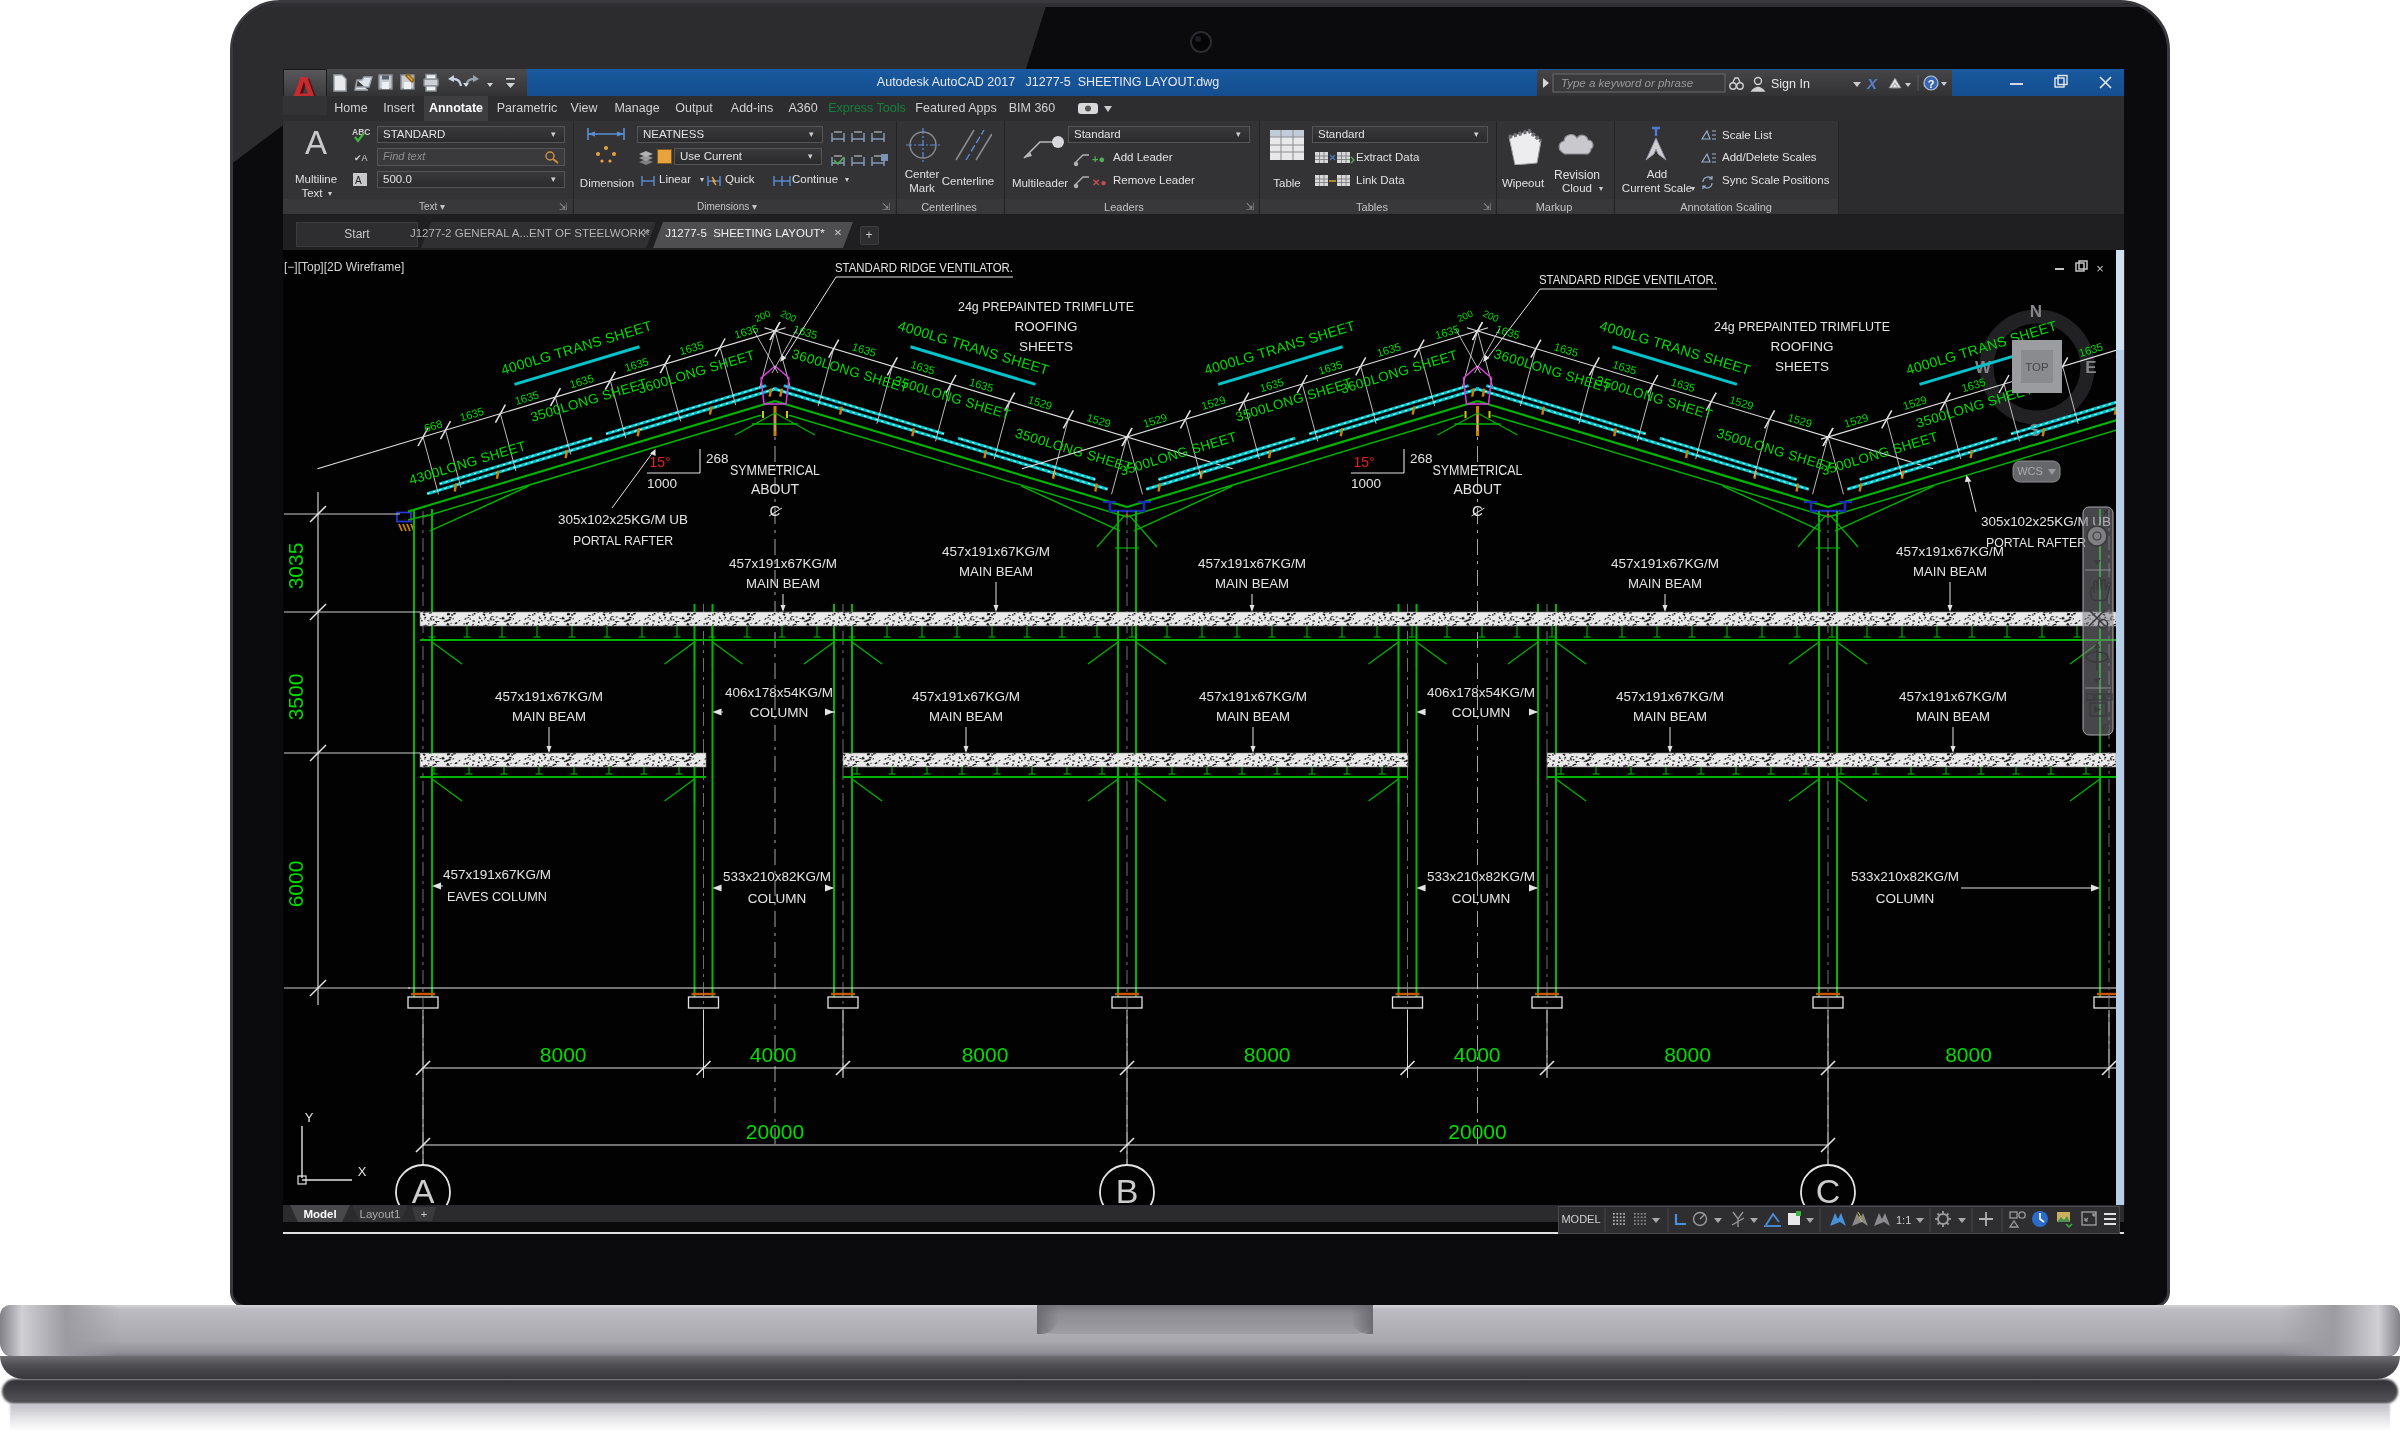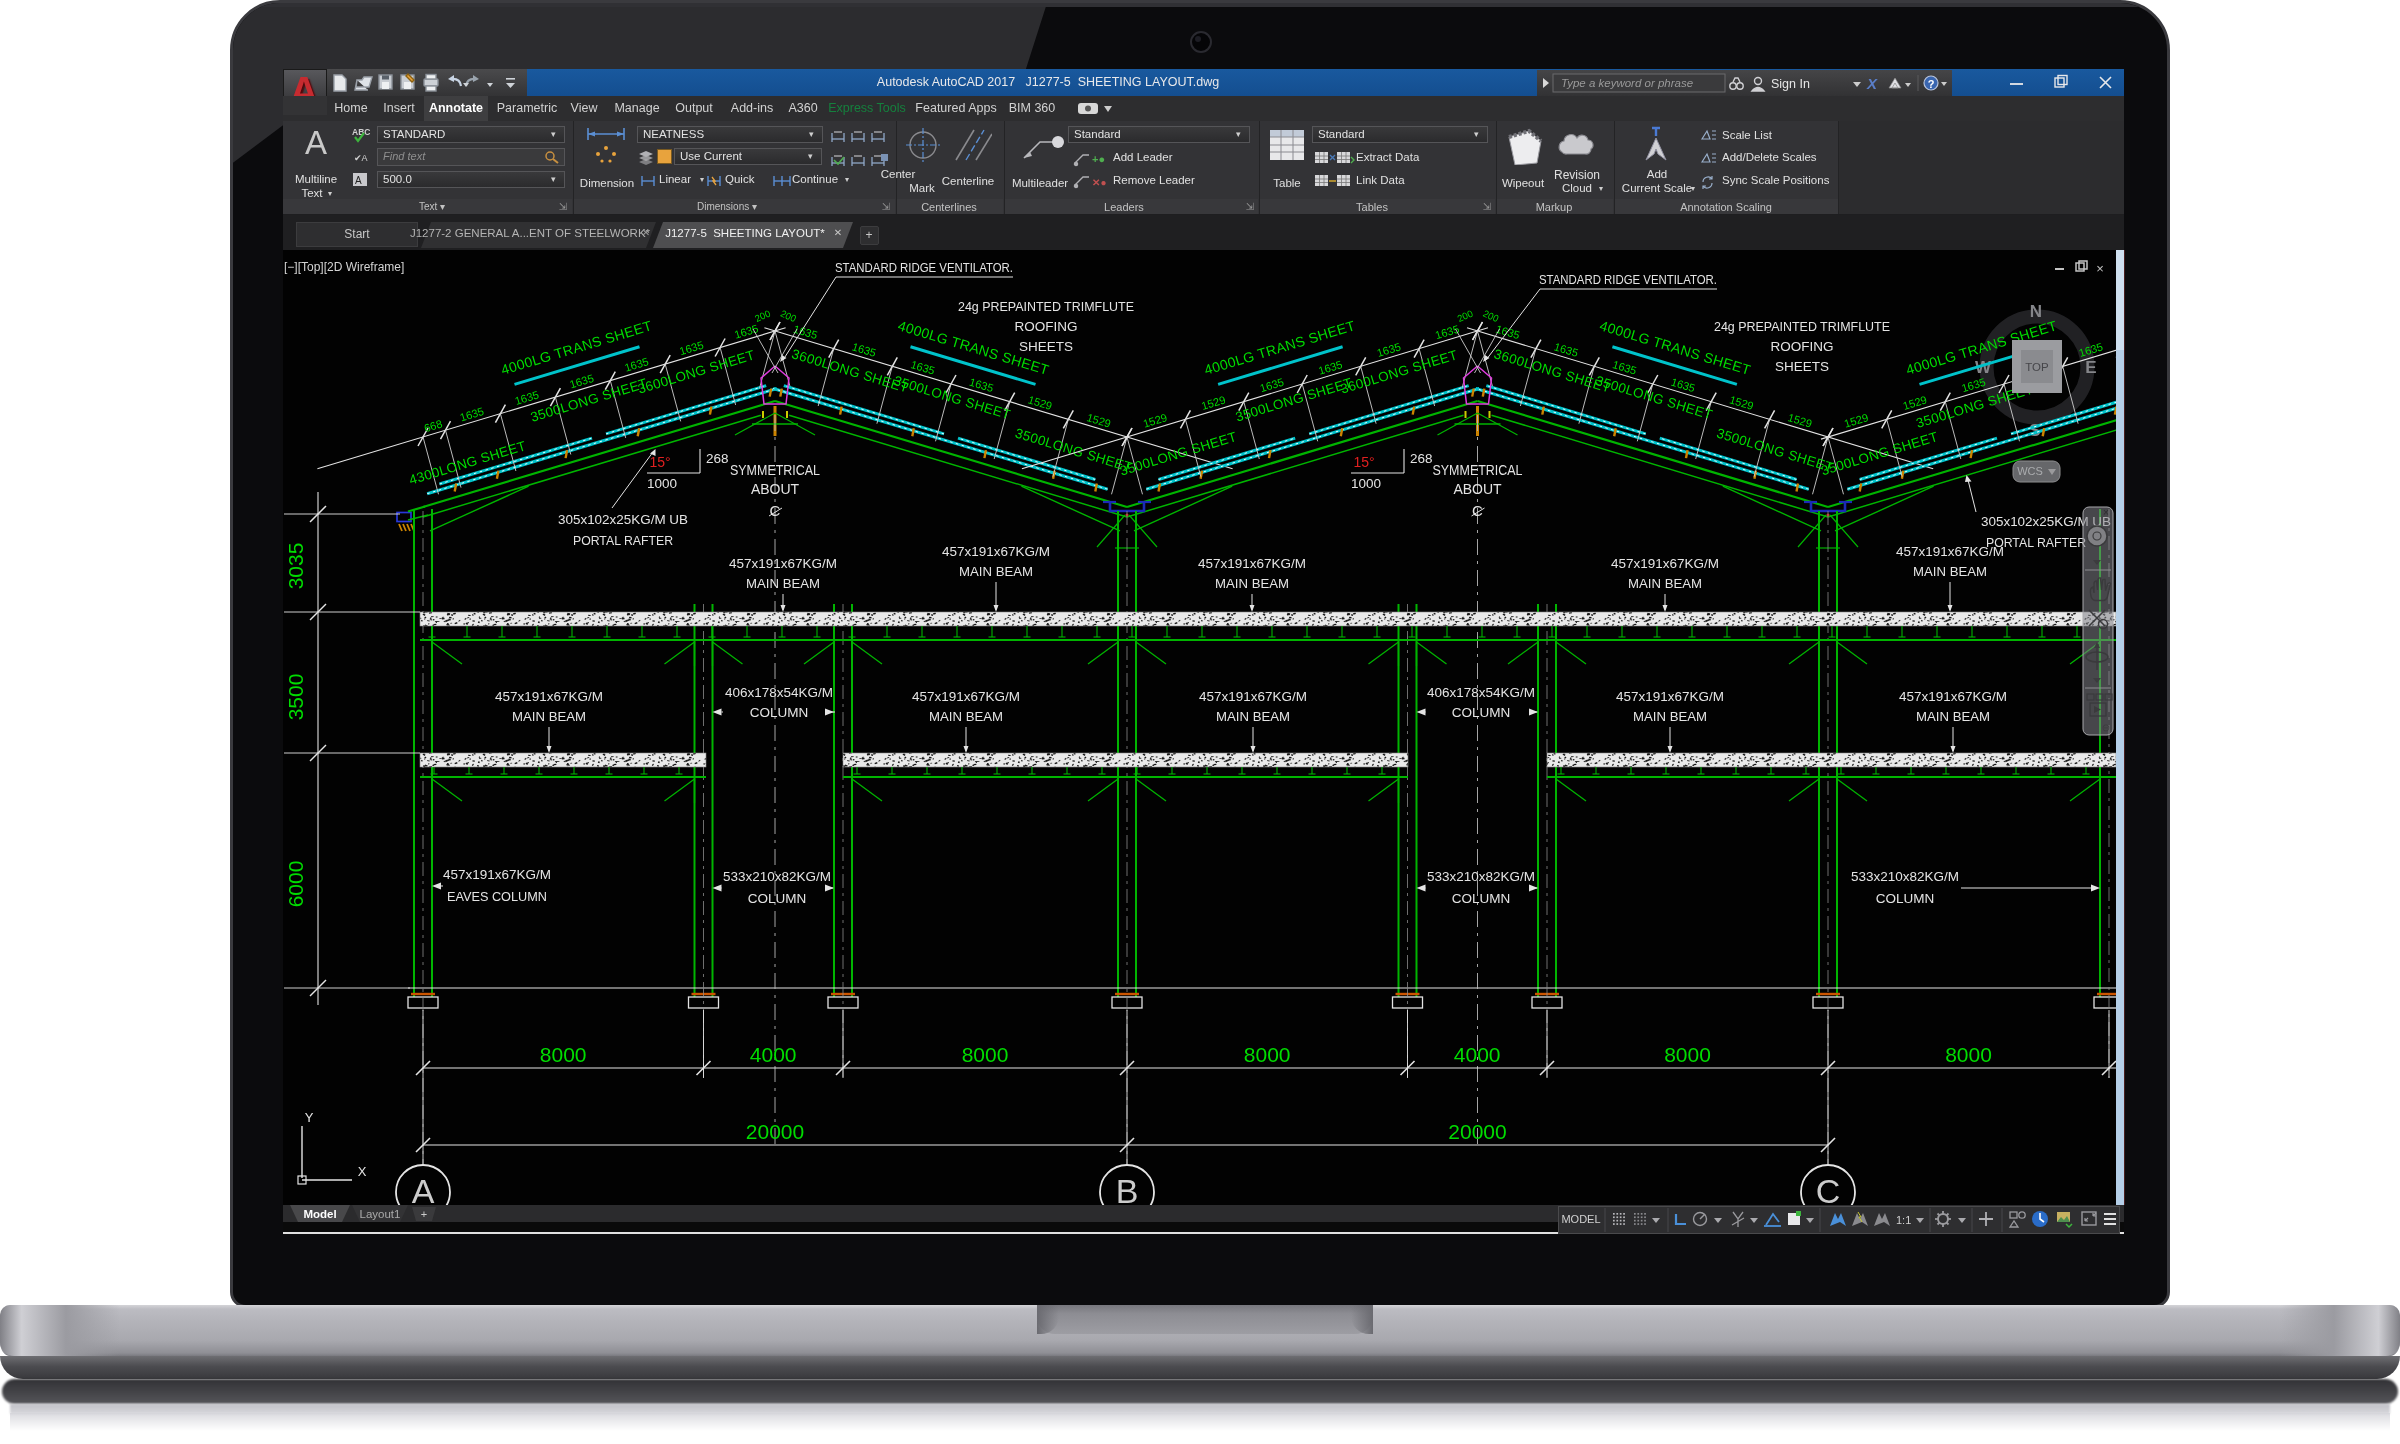--- a/index.html
+++ b/index.html
@@ -240,21 +240,21 @@
         <line x1="4" y1="4" x2="12" y2="4" stroke="#c8c8cc" stroke-width="1.1"></line>
       </g>
       <path d="M6 34 l4 4 6 -7" stroke="#4fae4f" fill="none" stroke-width="1.6"></path>
       <rect x="53" y="28" width="7" height="7" fill="#7a92b4"></rect>
     </svg>
 <svg class="abs" style="left:903px;top:126px" width="40" height="40">
       <circle cx="20" cy="19" r="13" stroke="#8a8a8e" stroke-width="1.4" fill="none"></circle>
       <line x1="3" y1="19" x2="37" y2="19" stroke="#5b8fd4" stroke-width="1.2" stroke-dasharray="6 2 2 2"></line>
       <line x1="20" y1="2" x2="20" y2="36" stroke="#5b8fd4" stroke-width="1.2" stroke-dasharray="6 2 2 2"></line>
     </svg>
-<div style="position:absolute;left:898px;top:168px;transform:translateX(-50%);font-size:11.5px;color:#e0e0e0;font-weight:normal;white-space:nowrap;">Center</div>
+<div style="position:absolute;left:922px;top:168px;transform:translateX(-50%);font-size:11.5px;color:#e0e0e0;font-weight:normal;white-space:nowrap;">Center</div>
 <div style="position:absolute;left:922px;top:182px;transform:translateX(-50%);font-size:11.5px;color:#e0e0e0;font-weight:normal;white-space:nowrap;">Mark</div>
 <svg class="abs" style="left:948px;top:126px" width="44" height="40">
       <line x1="8" y1="34" x2="26" y2="4" stroke="#8a8a8e" stroke-width="1.6"></line>
       <line x1="18" y1="34" x2="36" y2="4" stroke="#5b8fd4" stroke-width="1.4" stroke-dasharray="7 3"></line>
       <line x1="28" y1="34" x2="44" y2="8" stroke="#8a8a8e" stroke-width="1.6"></line>
     </svg>
 <div style="position:absolute;left:968px;top:175px;transform:translateX(-50%);font-size:11.5px;color:#e0e0e0;font-weight:normal;white-space:nowrap;">Centerline</div>
 <svg class="abs" style="left:1018px;top:128px" width="46" height="38">
       <path d="M6 30 l16 -16 h16" stroke="#b8b8bc" stroke-width="1.6" fill="none"></path>
       <circle cx="40" cy="14" r="6" fill="#d8d8dc"></circle>

